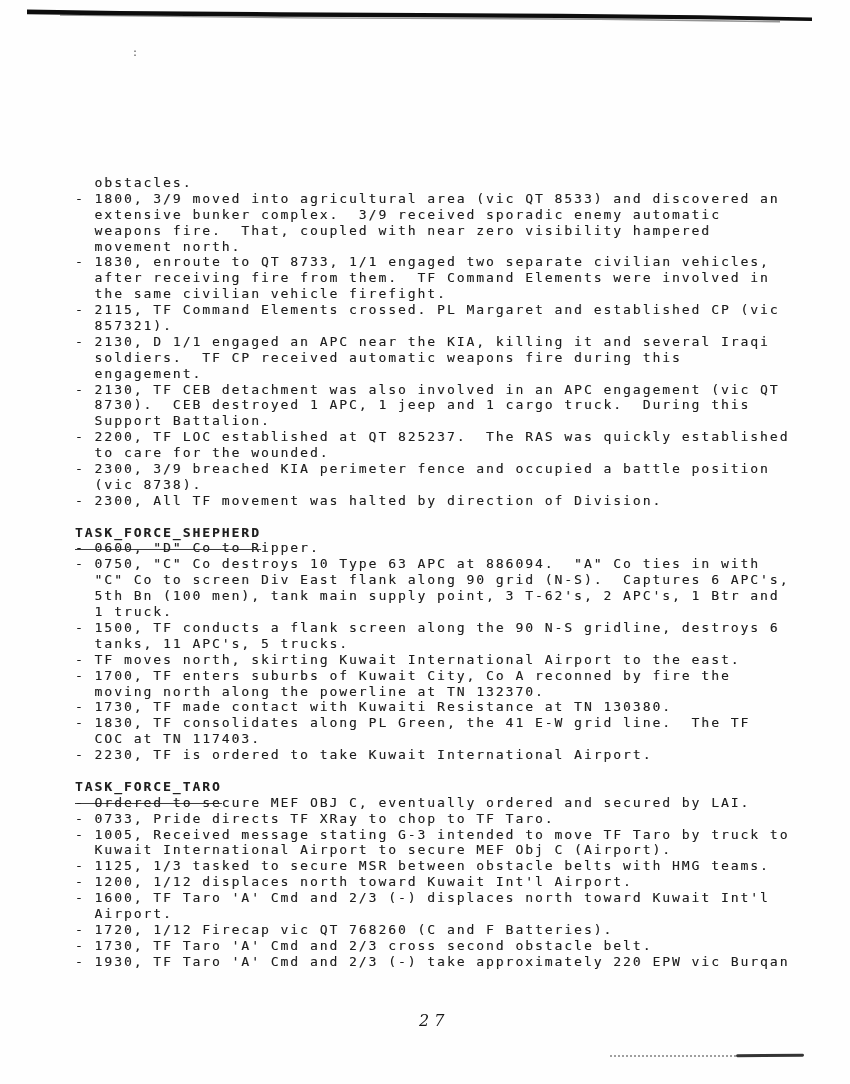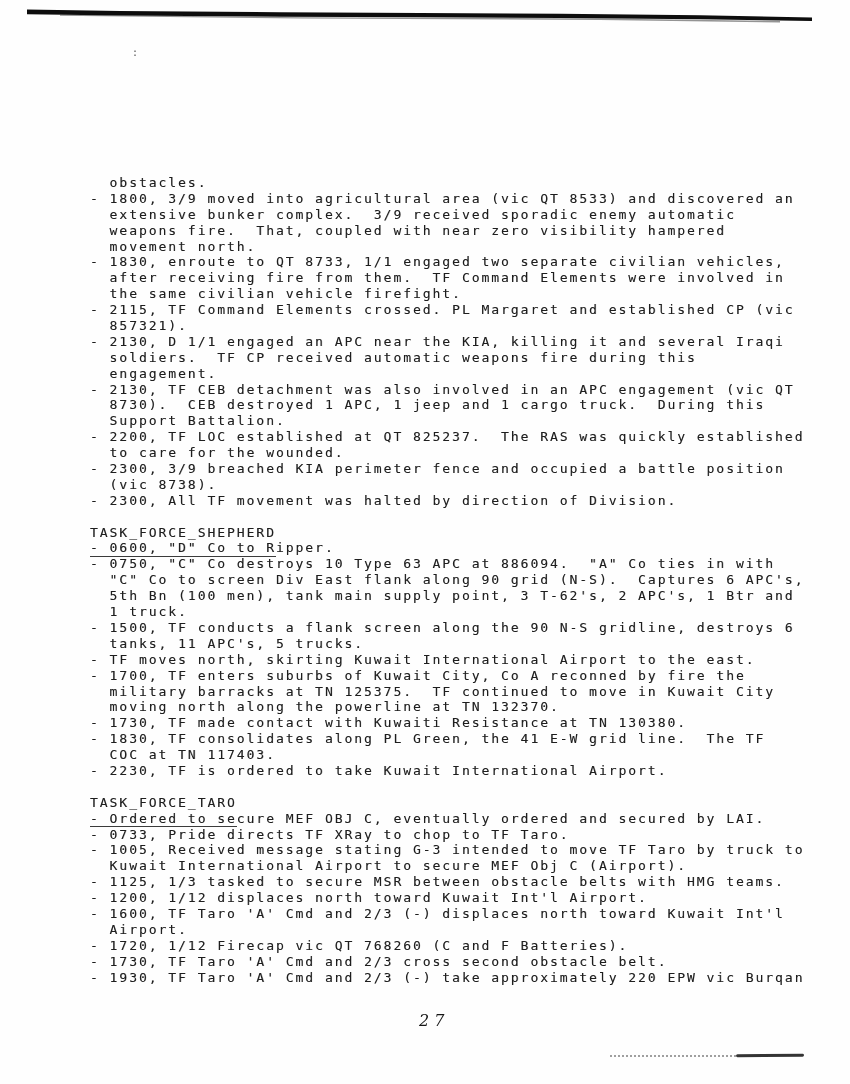--- a/index.html
+++ b/index.html
@@ -38,25 +38,25 @@
     top: 175px;
     font-size: 13px;
     line-height: 15.9px;
     letter-spacing: 1.96px;
     color: #1e1e1e;
     text-shadow: 0.3px 0 0 rgba(30,30,30,0.4);
   }
   .doc .line {
     white-space: pre;
     height: 15.9px;
-    margin-left: 15px;
   }
   .doc .line .hdr {
     border-bottom: 1.5px solid #3b3b3b;
-    padding-bottom: 16px;
+    padding-bottom: 9px;
+    font-weight: bold;
   }
   
   .page-number {
     position: absolute;
     left: 419px;
     top: 1011px;
     font-family: "DejaVu Serif", serif;
     font-style: italic;
     font-size: 16px;
     letter-spacing: 5px;
@@ -118,21 +118,20 @@
       <div class="line header"><span class="hdr">TASK_FORCE_SHEPHERD</span></div>
       <div class="line body">- 0600, "D" Co to Ripper.</div>
       <div class="line body">- 0750, "C" Co destroys 10 Type 63 APC at 886094.  "A" Co ties in with</div>
       <div class="line body">  "C" Co to screen Div East flank along 90 grid (N-S).  Captures 6 APC's,</div>
       <div class="line body">  5th Bn (100 men), tank main supply point, 3 T-62's, 2 APC's, 1 Btr and</div>
       <div class="line body">  1 truck.</div>
       <div class="line body">- 1500, TF conducts a flank screen along the 90 N-S gridline, destroys 6</div>
       <div class="line body">  tanks, 11 APC's, 5 trucks.</div>
       <div class="line body">- TF moves north, skirting Kuwait International Airport to the east.</div>
       <div class="line body">- 1700, TF enters suburbs of Kuwait City, Co A reconned by fire the</div>
-      <div class="line body">  military barracks at TN 125375.  TF continued to move in Kuwait City</div>
       <div class="line body">  moving north along the powerline at TN 132370.</div>
       <div class="line body">- 1730, TF made contact with Kuwaiti Resistance at TN 130380.</div>
       <div class="line body">- 1830, TF consolidates along PL Green, the 41 E-W grid line.  The TF</div>
       <div class="line body">  COC at TN 117403.</div>
       <div class="line body">- 2230, TF is ordered to take Kuwait International Airport.</div>
       <div class="line blank">&nbsp;</div>
       <div class="line header"><span class="hdr">TASK_FORCE_TARO</span></div>
       <div class="line body">- Ordered to secure MEF OBJ C, eventually ordered and secured by LAI.</div>
       <div class="line body">- 0733, Pride directs TF XRay to chop to TF Taro.</div>
       <div class="line body">- 1005, Received message stating G-3 intended to move TF Taro by truck to</div>

